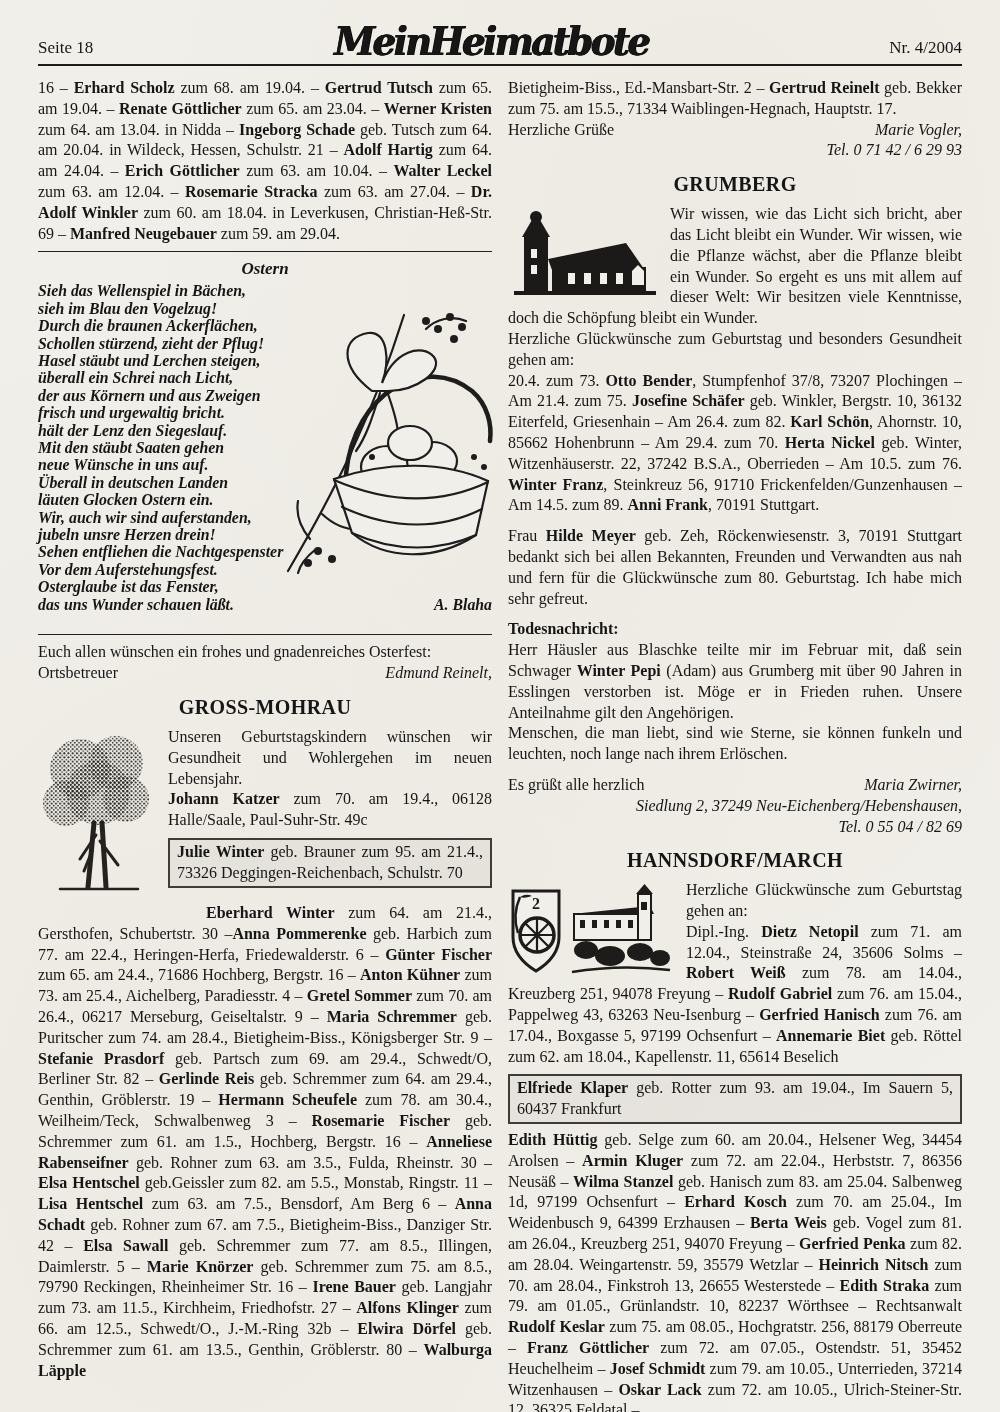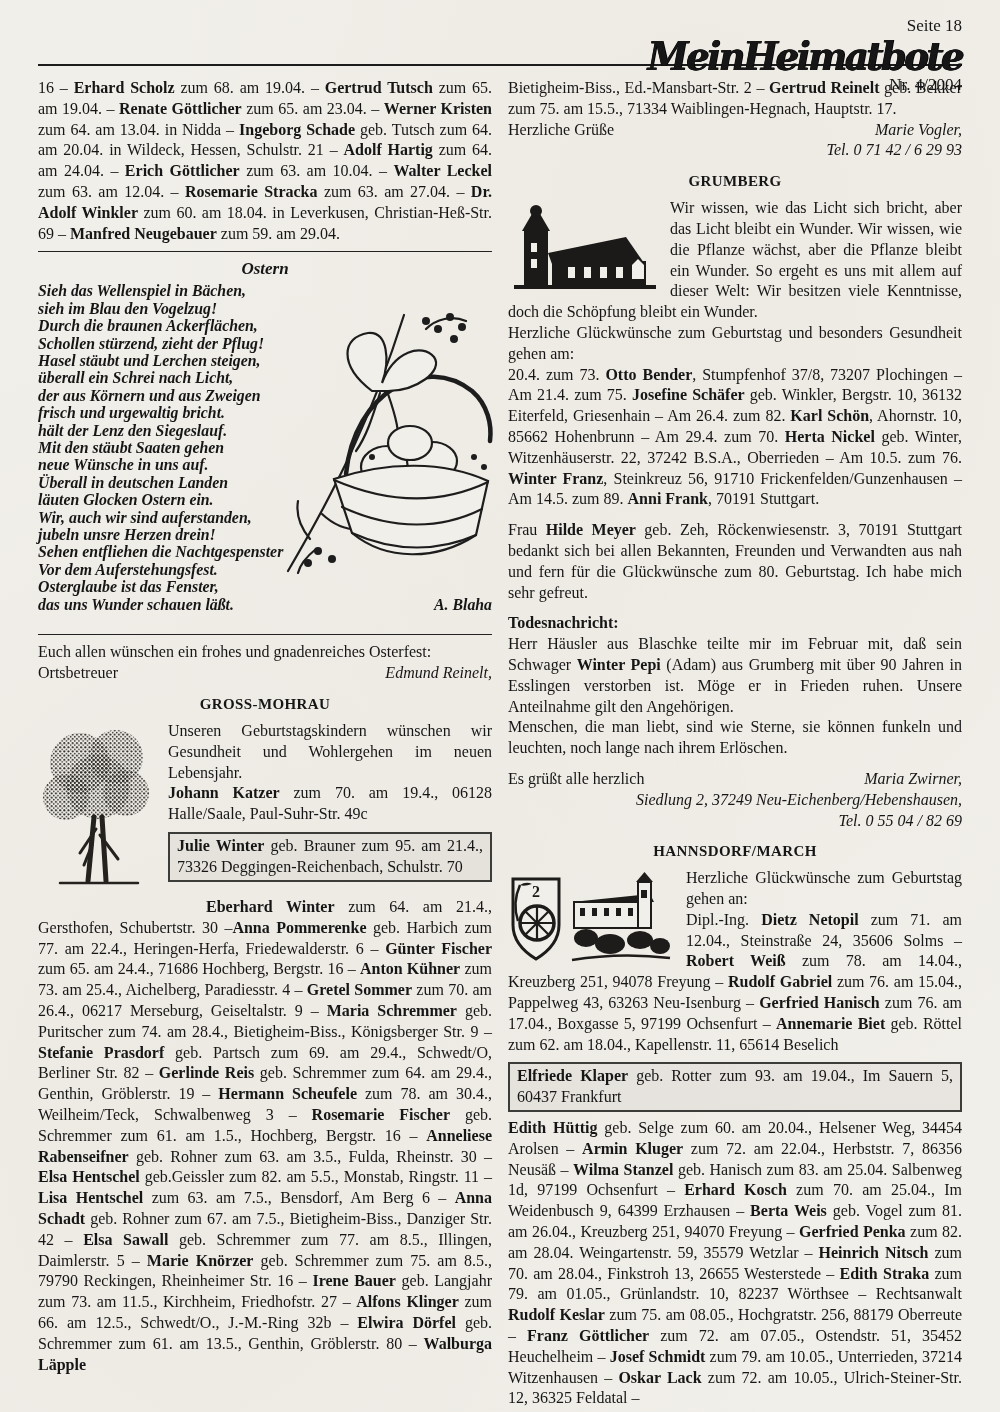--- a/index.html
+++ b/index.html
@@ -9,35 +9,35 @@
     background-image:radial-gradient(ellipse at 70% 20%, rgba(180,170,150,0.07), transparent 60%),
                      radial-gradient(ellipse at 20% 80%, rgba(160,150,130,0.06), transparent 55%);
     padding:16px 38px 0 38px;
     font-family:"Liberation Serif", serif;
     color:#161616;
     overflow:hidden;position:relative;
   }
   .b{font-weight:bold}
   .i{font-style:italic}
   
-  .masthead-row{display:flex;justify-content:space-between;align-items:flex-end;height:44px;flex-direction:column;}
+  .masthead-row{display:flex;justify-content:space-between;align-items:flex-end;height:44px;}
   .page-label,.issue{font-size:17px;padding-bottom:2px;}
   .masthead{
     font-family:"DejaVu Serif", serif;font-weight:bold;font-style:italic;
     font-size:37px;letter-spacing:-2.5px;line-height:1;
     text-shadow:0.7px 0 #000, -0.4px 0 #000;transform:scaleY(1.08);
   }
   .header-rule{border-top:2px solid #1c1c1c;margin-top:4px;}
   
   .columns{display:flex;gap:16px;margin-top:12px;}
   .col{width:454px;box-sizing:border-box;}
   p{margin:0;}
   .body-text{font-size:16px;line-height:20.8px;text-align:justify;hyphens:auto;}
   .rule{border-top:1.6px solid #222;margin:7px 0;}
-  .section-heading{font-size:15px;font-weight:bold;text-align:center;letter-spacing:.4px;margin:12px 0 8px;}
+  .section-heading{font-size:20px;font-weight:bold;text-align:center;letter-spacing:.4px;margin:12px 0 8px;}
   
   .poem-block{position:relative;margin-top:2px;min-height:368px;}
   .poem-title{font-size:17px;font-weight:bold;font-style:italic;text-align:center;margin-bottom:3px;}
   .poem-lines div{font-size:15.8px;font-style:italic;font-weight:600;line-height:17.4px;white-space:nowrap;}
   .poem-attr{font-size:15.8px;font-style:italic;font-weight:600;text-align:right;margin-top:-17px;}
   .basket{position:absolute;right:-6px;top:40px;}
   
   .sig-row{display:flex;justify-content:space-between;font-size:16px;line-height:20.8px;}
   .sig-right{font-size:16px;line-height:20.8px;text-align:right;}
   .sig-right div{line-height:20.8px;}

